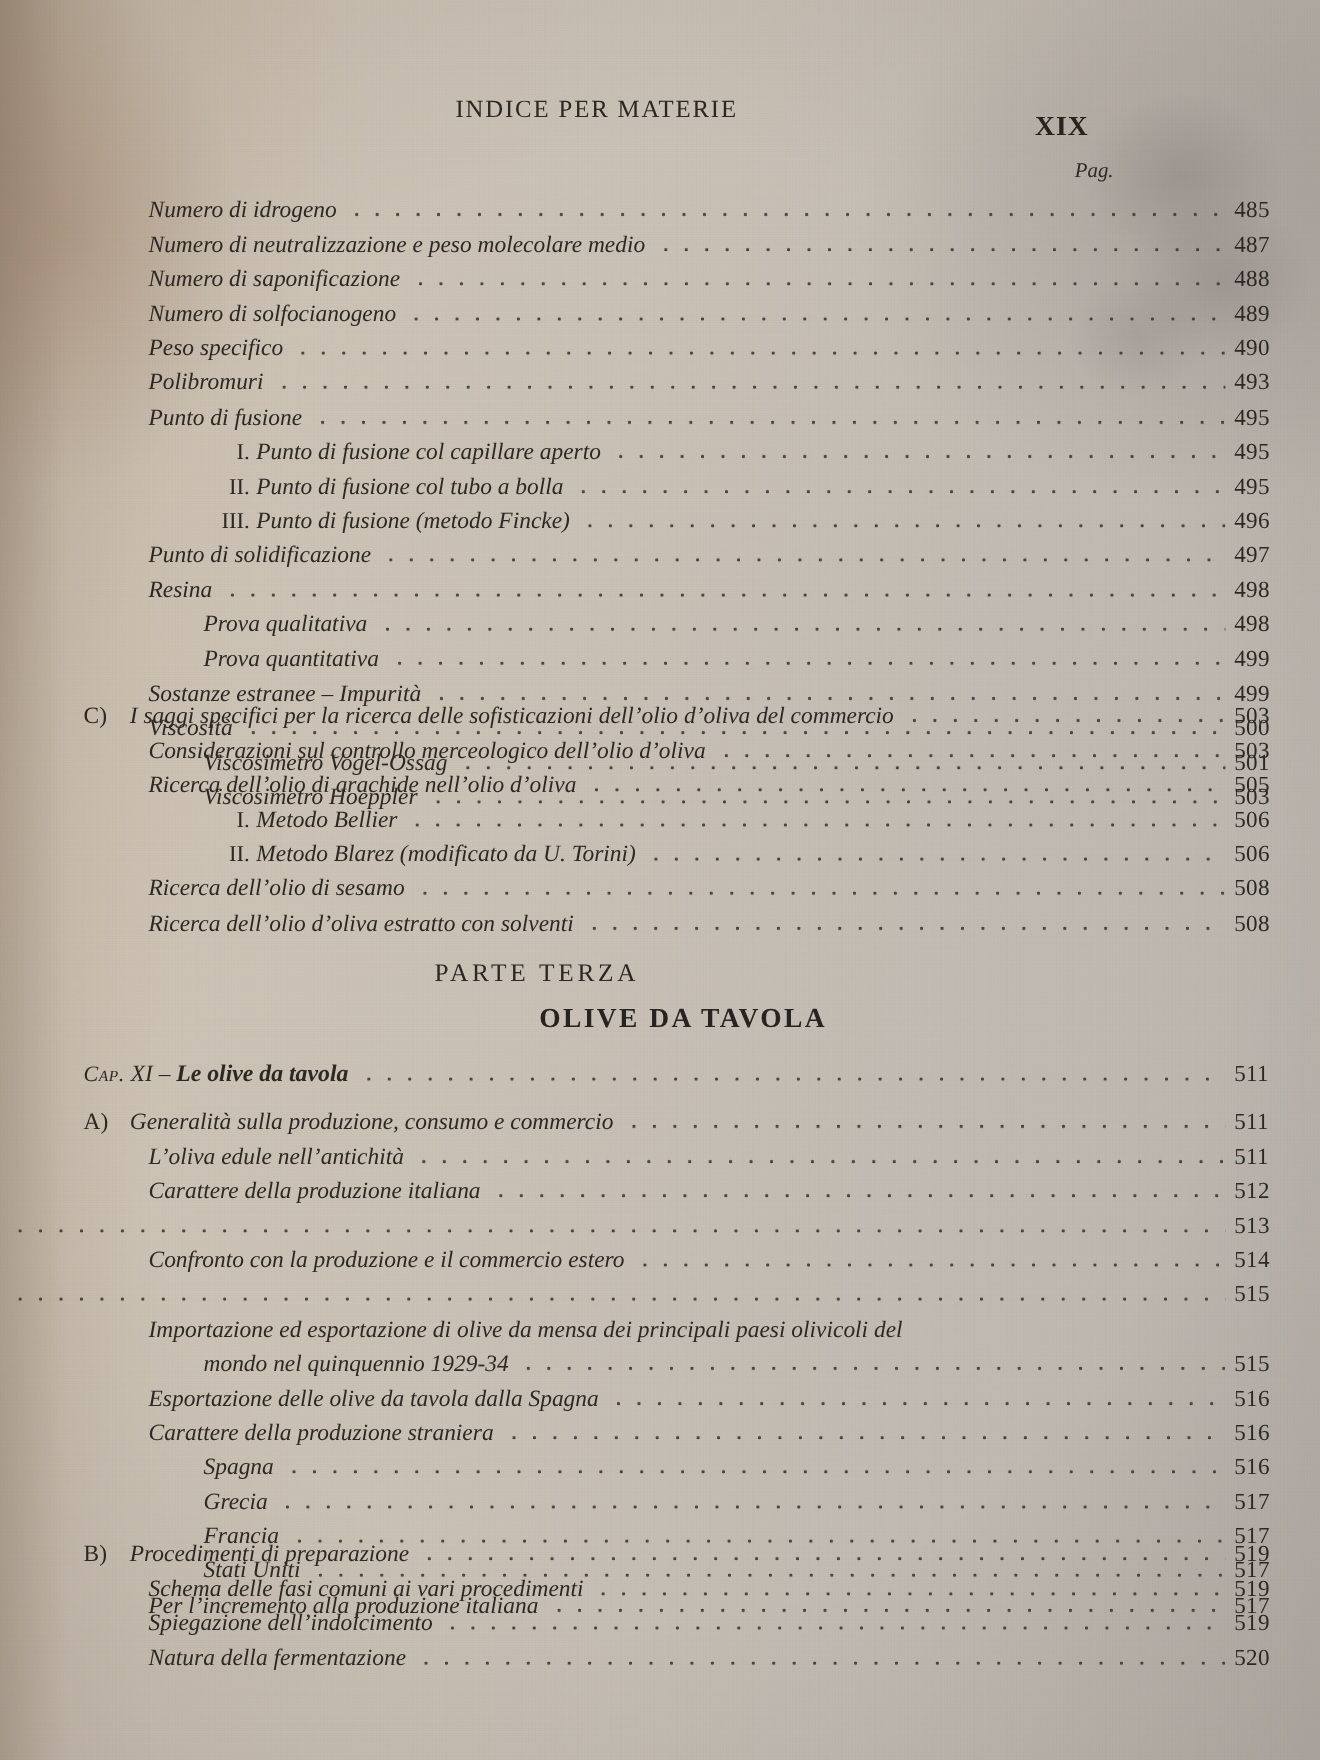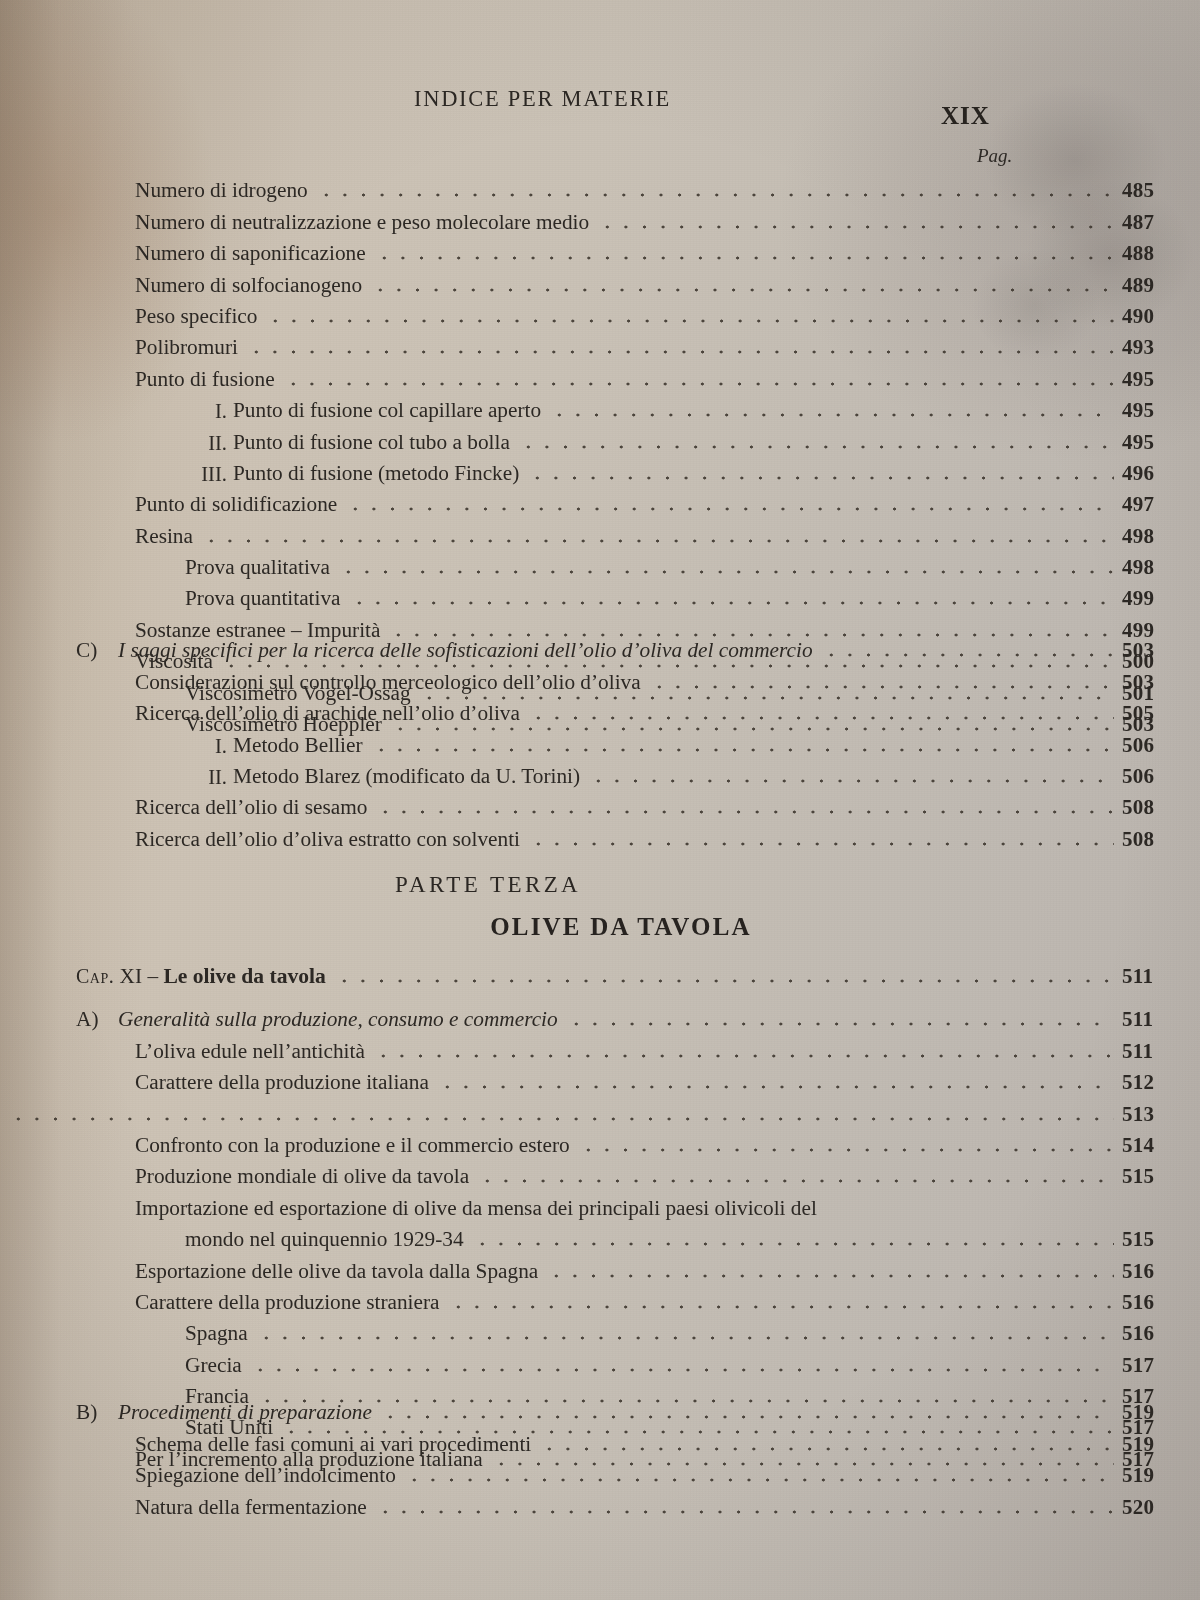--- a/index.html
+++ b/index.html
@@ -114,41 +114,41 @@
   .row .rn {
     position: absolute;
     width: 62px;
     text-align: right;
     bottom: 4px;
     font-size: 20.6px;
   }
   .label {
     white-space: nowrap;
     padding-bottom: 4px;
+    font-style: italic;
   }
   .leader {
     flex: 1 1 auto;
     min-width: 10px;
     margin: 0 6px 10px 9px;
     height: 4px;
     background-image: radial-gradient(circle, #3b342c 1.35px, rgba(0,0,0,0) 1.7px);
     background-size: 18.6px 4px;
     background-repeat: repeat-x;
     background-position: left bottom;
     opacity: .88;
   }
   .pnum {
     width: 78px;
     text-align: left;
     padding-left: 2px;
     padding-bottom: 4px;
     font-size: 21px;
     letter-spacing: .3px;
     white-space: nowrap;
-    font-weight: bold;
   }
 
   
   .lvl1 .label { margin-left: 135px; }
   .lvl2 .label { margin-left: 185px; margin-top: 23px; }
   .lvl-sec .label { margin-left: 118px; }
   .lvl-rn .label { margin-left: 233px; }
   .cont .label { margin-left: 185px; }
 
   .ital { font-style: italic; }
@@ -369,21 +369,20 @@
         <div class="row lvl1">
           <span class="leader"></span>
           <span class="pnum">513</span>
         </div>
         <div class="row lvl1">
           <span class="label">Confronto con la produzione e il commercio estero</span>
           <span class="leader"></span>
           <span class="pnum">514</span>
         </div>
         <div class="row lvl1">
-          <span class="label">Produzione mondiale di olive da tavola</span>
           <span class="leader"></span>
           <span class="pnum">515</span>
         </div>
         <div class="row wrap-first lvl1">
           <span class="label">Importazione ed esportazione di olive da mensa dei principali paesi olivicoli del</span>
           <span class="leader"></span>
           <span class="pnum"></span>
         </div>
         <div class="row cont">
           <span class="label">mondo nel quinquennio 1929-34</span>

